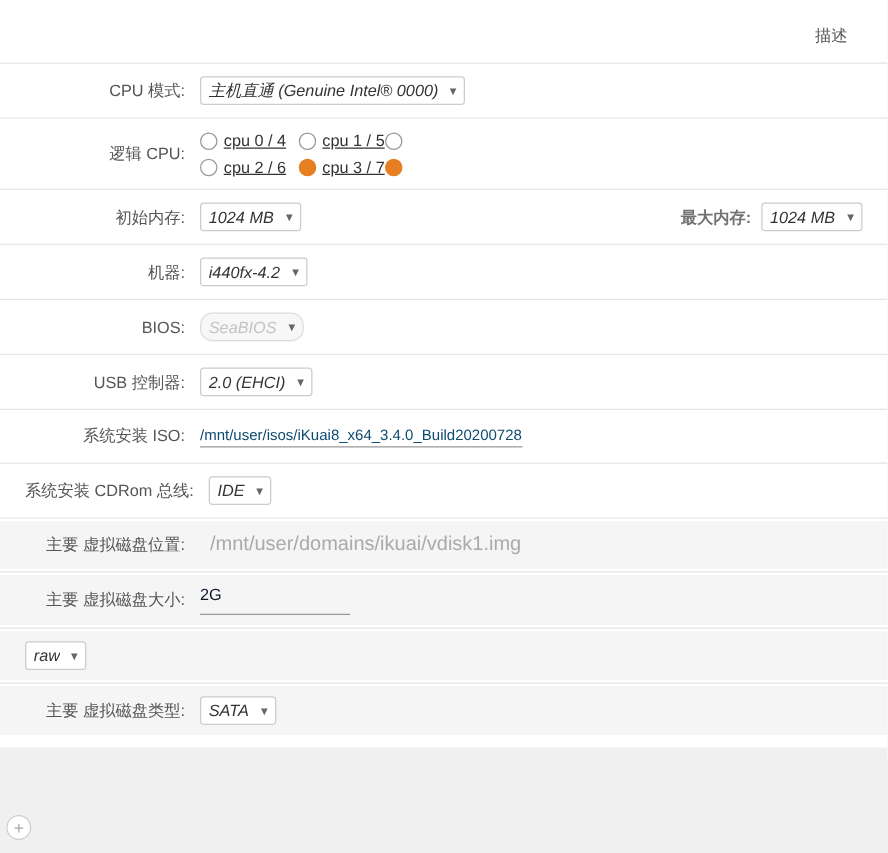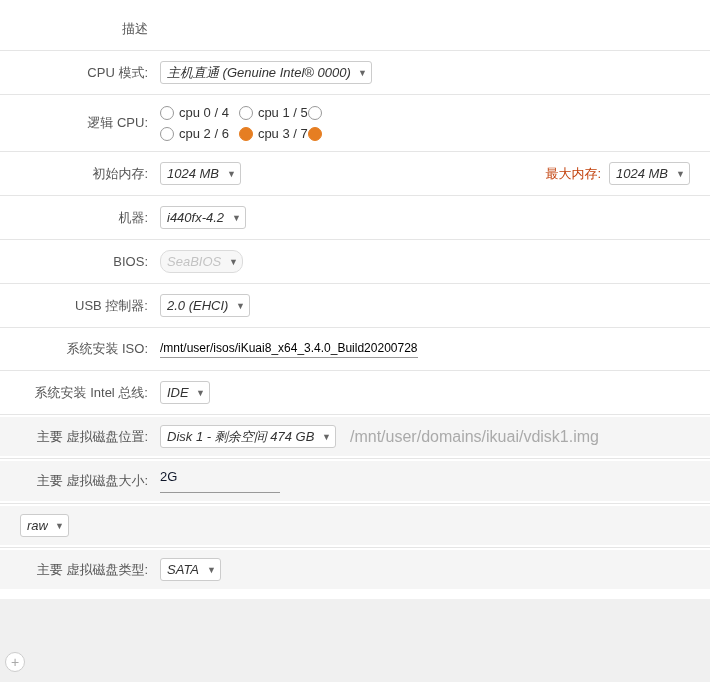--- a/index.html
+++ b/index.html
@@ -14,20 +14,21 @@
     .main-container {
       background: #fff;
       width: 100%;
       padding: 10px 0;
     }
     .form-row {
       display: flex;
       align-items: center;
       padding: 8px 20px;
       min-height: 38px;
+      justify-content: flex-end;
     }
     .form-row.shaded {
       background: #f5f5f5;
     }
     .label {
       color: #555;
       text-align: right;
       min-width: 140px;
       padding-right: 12px;
       flex-shrink: 0;
@@ -71,20 +72,21 @@
     }
     .select-wrapper select {
       padding-right: 20px;
       font-style: italic;
     }
     .cpu-grid {
       display: grid;
       grid-template-columns: repeat(4, auto);
       gap: 6px 0;
       align-items: center;
+      text-decoration: underline;
     }
     .cpu-item {
       display: flex;
       align-items: center;
       gap: 5px;
     }
     .radio-circle {
       width: 14px;
       height: 14px;
       border-radius: 50%;
@@ -112,25 +114,26 @@
       gap: 8px;
       flex: 1;
     }
     .memory-right {
       display: flex;
       align-items: center;
       gap: 8px;
       margin-left: auto;
     }
     .mem-label {
-      color: #c2410c;
+      color: #737373;
       white-space: nowrap;
+      font-weight: bold;
     }
     .iso-path {
-      color: #000000;
+      color: #0c4a6e;
       font-size: 12px;
       border-bottom: 1px solid #999;
       padding-bottom: 2px;
     }
     .disk-path {
       color: #aaa;
       font-size: 16px;
       margin-left: 8px;
     }
     .disk-size-text {
@@ -294,40 +297,35 @@
   <div class="form-row">
     <div class="label">系统安装 ISO:</div>
     <div class="content">
       <span class="iso-path">/mnt/user/isos/iKuai8_x64_3.4.0_Build20200728</span>
     </div>
   </div>
 
   <div class="divider"></div>
 
   <div class="form-row">
-    <div class="label">系统安装 Intel 总线:</div>
+    <div class="label">系统安装 CDRom 总线:</div>
     <div class="content">
       <div class="select-wrapper">
         <select>
           <option value="IDE">IDE</option>
         </select>
       </div>
     </div>
   </div>
 
   <div class="divider"></div>
 
   <div class="form-row shaded">
     <div class="label">主要 虚拟磁盘位置:</div>
     <div class="content">
-      <div class="select-wrapper">
-        <select>
-          <option value="Disk 1 - 剩余空间 474 GB">Disk 1 - 剩余空间 474 GB</option>
-        </select>
-      </div>
       <span class="disk-path">/mnt/user/domains/ikuai/vdisk1.img</span>
     </div>
   </div>
 
   <div class="divider"></div>
 
   <div class="form-row shaded">
     <div class="label">主要 虚拟磁盘大小:</div>
     <div class="content">
       <span class="disk-size-text">2G</span>

